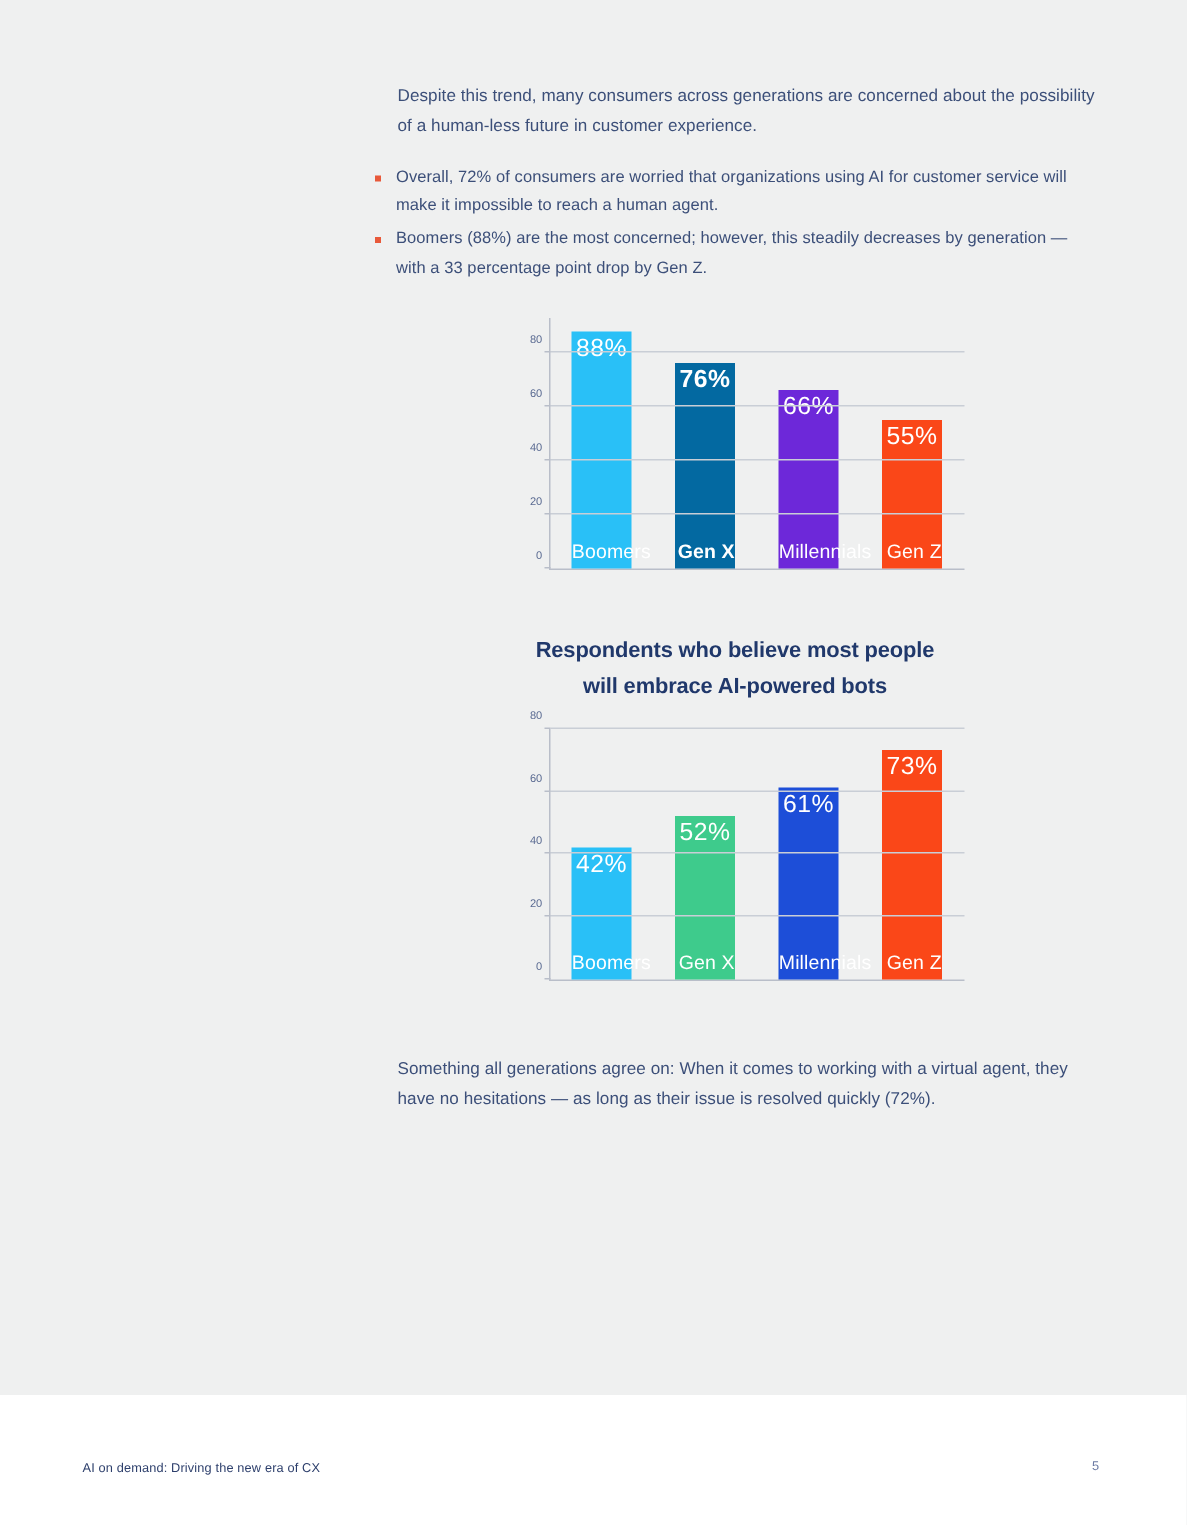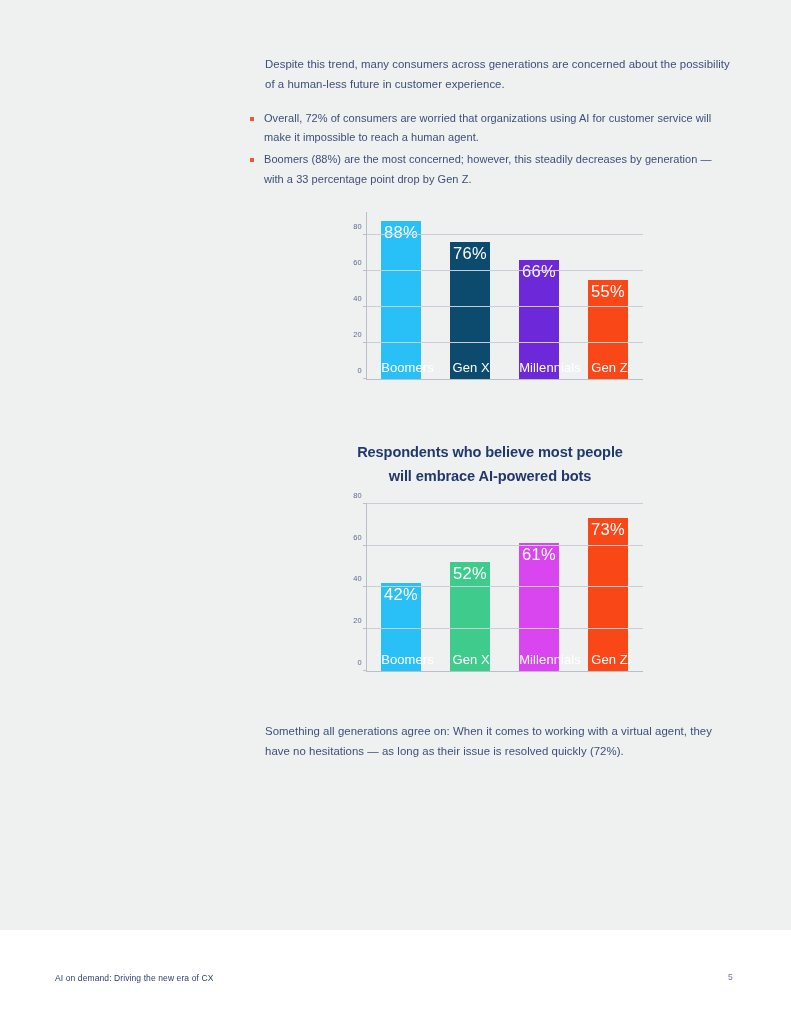--- a/index.html
+++ b/index.html
@@ -197,21 +197,21 @@
     </ul>
 
     <div class="chart-block" style="margin-top:22px;">
       <div class="plot-wrap" style="margin-top:16px;">
         <div class="plot" id="plot-chart1">
           <div class="bars" id="bars-chart1">
               <div class="bar" style="left: 5.3125%; width: 14.375%; height: 94.6237%; background: rgb(41, 192, 247);">
                 <div class="val">88%</div>
                 <div class="cat">Boomers</div>
               </div>
-              <div class="bar" style="left: 30.3125%; width: 14.375%; height: 81.7204%; background: #0c4a6e;">
+              <div class="bar" style="left: 30.3125%; width: 14.375%; height: 81.7204%; background: #0369a1; font-weight: bold;">
                 <div class="val">76%</div>
                 <div class="cat">Gen X</div>
               </div>
               <div class="bar" style="left: 55.3125%; width: 14.375%; height: 70.9677%; background: #6d28d9;">
                 <div class="val">66%</div>
                 <div class="cat">Millennials</div>
               </div>
               <div class="bar" style="left: 80.3125%; width: 14.375%; height: 59.1398%; background: rgb(250, 71, 24);">
                 <div class="val">55%</div>
                 <div class="cat">Gen Z</div>
@@ -229,37 +229,37 @@
             <div class="ytick-mark" style="bottom: 64.5161%;"></div>
             <div class="ytick" style="bottom: calc(64.5161% + 0px);">60</div>
             <div class="gridline" style="bottom: 86.0215%;"></div>
             <div class="ytick-mark" style="bottom: 86.0215%;"></div>
             <div class="ytick" style="bottom: calc(86.0215% + 0px);">80</div>
           </div>
       </div>
     </div>
 
 
-    <div class="chart-block" style="margin-top:42px;">
+    <div class="chart-block" style="margin-top:24px;">
       <div class="chart-title">
         <span class="l1">Respondents who believe most people</span>
         <span class="l2">will embrace AI-powered bots</span>
       </div>
       <div class="plot-wrap" style="margin-top:16px;">
         <div class="plot" id="plot-chart2">
           <div class="bars" id="bars-chart2">
               <div class="bar" style="left: 5.3125%; width: 14.375%; height: 52.5%; background: rgb(41, 192, 247);">
                 <div class="val">42%</div>
                 <div class="cat">Boomers</div>
               </div>
               <div class="bar" style="left: 30.3125%; width: 14.375%; height: 65%; background: rgb(62, 203, 140);">
                 <div class="val">52%</div>
                 <div class="cat">Gen X</div>
               </div>
-              <div class="bar" style="left: 55.3125%; width: 14.375%; height: 76.25%; background: #d946ef;">
+              <div class="bar" style="left: 55.3125%; width: 14.375%; height: 76.25%; background: #1d4ed8;">
                 <div class="val">61%</div>
                 <div class="cat">Millennials</div>
               </div>
               <div class="bar" style="left: 80.3125%; width: 14.375%; height: 91.25%; background: rgb(250, 71, 24);">
                 <div class="val">73%</div>
                 <div class="cat">Gen Z</div>
               </div>
             </div>
         <div class="ytick-mark" style="bottom: 0%;"></div>
             <div class="ytick" style="bottom: calc(0% + 0px);">0</div>

